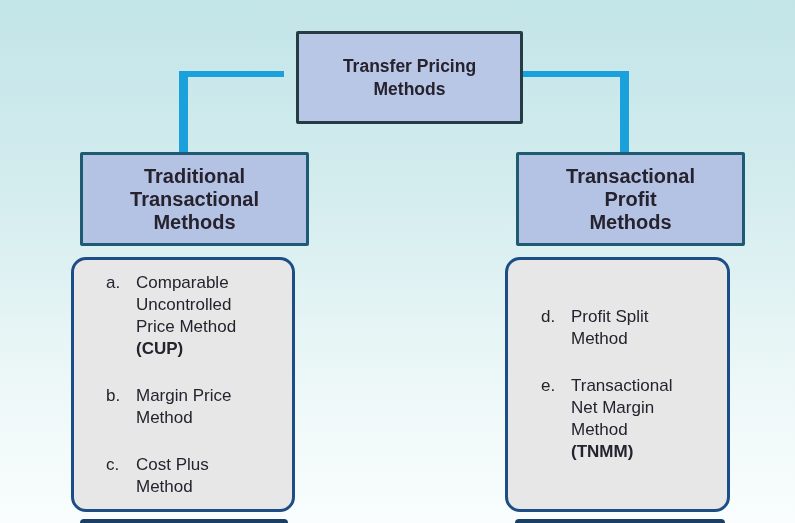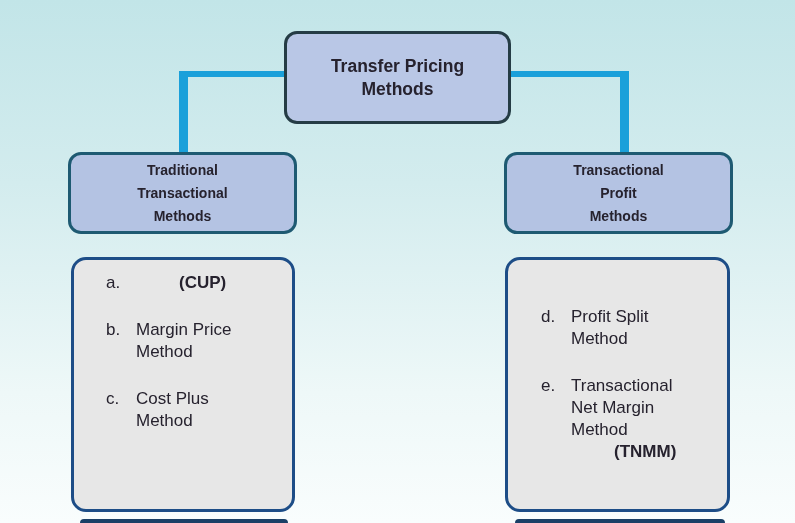--- a/index.html
+++ b/index.html
@@ -10,55 +10,56 @@
     font-family:"Liberation Sans", sans-serif;
     color:#26222e;
     overflow:hidden;
   }
   .connector{position:absolute;background:#1aa0da;}
   .conn-h{height:6px;}
   .conn-v{width:9px;}
   .box{
     position:absolute;
     box-sizing:border-box;
-    border-radius:13px;
+    border-radius:2px;
     display:flex;align-items:center;justify-content:center;
     text-align:center;
+    margin-left:12px;
   }
   .root-box{
     left:284px;top:31px;width:227px;height:93px;
     background:#b9c7e6;border:3px solid #253c45;
     font-weight:bold;font-size:17.5px;line-height:23px;
     white-space:pre-line;
   }
   .header-box{
-    top:152px;width:229px;height:82px;
+    top:152px;width:229px;height:94px;
     background:#b4c3e3;border:3px solid #1e5a72;
-    font-weight:bold;font-size:14px;line-height:23px;
+    font-weight:bold;font-size:20px;line-height:23px;
     white-space:pre-line;
   }
   .header-left{left:68px;}
   .header-right{left:504px;}
   .list-box{
     position:absolute;
     box-sizing:border-box;
     top:257px;height:255px;
     background:#e7e7e7;border:3px solid #1d4d87;
     border-radius:15px;
     display:flex;flex-direction:column;
     text-align:left;
     font-size:17px;line-height:22px;
   }
   .list-left{left:71px;width:224px;padding:12px 10px 0 32px;}
   .list-right{left:505px;width:225px;padding:0 10px 0 33px;justify-content:center;}
   .list-item{display:flex;margin-bottom:25px;}
   .list-item:last-child{margin-bottom:0;}
   .item-letter{width:30px;flex:0 0 30px;}
   .item-text{white-space:pre-line;}
-  .item-bold{font-weight:bold;margin-left:43px;}
+  .item-bold{font-weight:bold;}
   .cutoff-bar{
     position:absolute;top:519px;height:5px;
     background:#1a3f66;border-radius:4px 4px 0 0;
   }
   .bar-left{left:80px;width:208px;}
   .bar-right{left:515px;width:210px;}
 </style>
 </head>
 <body>
 
@@ -77,21 +78,24 @@
 Transactional
 Methods</div>
 
   <div class="box header-box header-right">Transactional
 Profit
 Methods</div>
 
   <div class="list-box list-left">
     <div class="list-item">
       <span class="item-letter">a.</span>
-      <span class="item-text"><span class="item-bold">(CUP)</span></span>
+      <span class="item-text"><span>Comparable
+Uncontrolled
+Price Method
+</span><span class="item-bold">(CUP)</span></span>
     </div>
     <div class="list-item">
       <span class="item-letter">b.</span>
       <span class="item-text">Margin Price
 Method</span>
     </div>
     <div class="list-item">
       <span class="item-letter">c.</span>
       <span class="item-text">Cost Plus
 Method</span>

